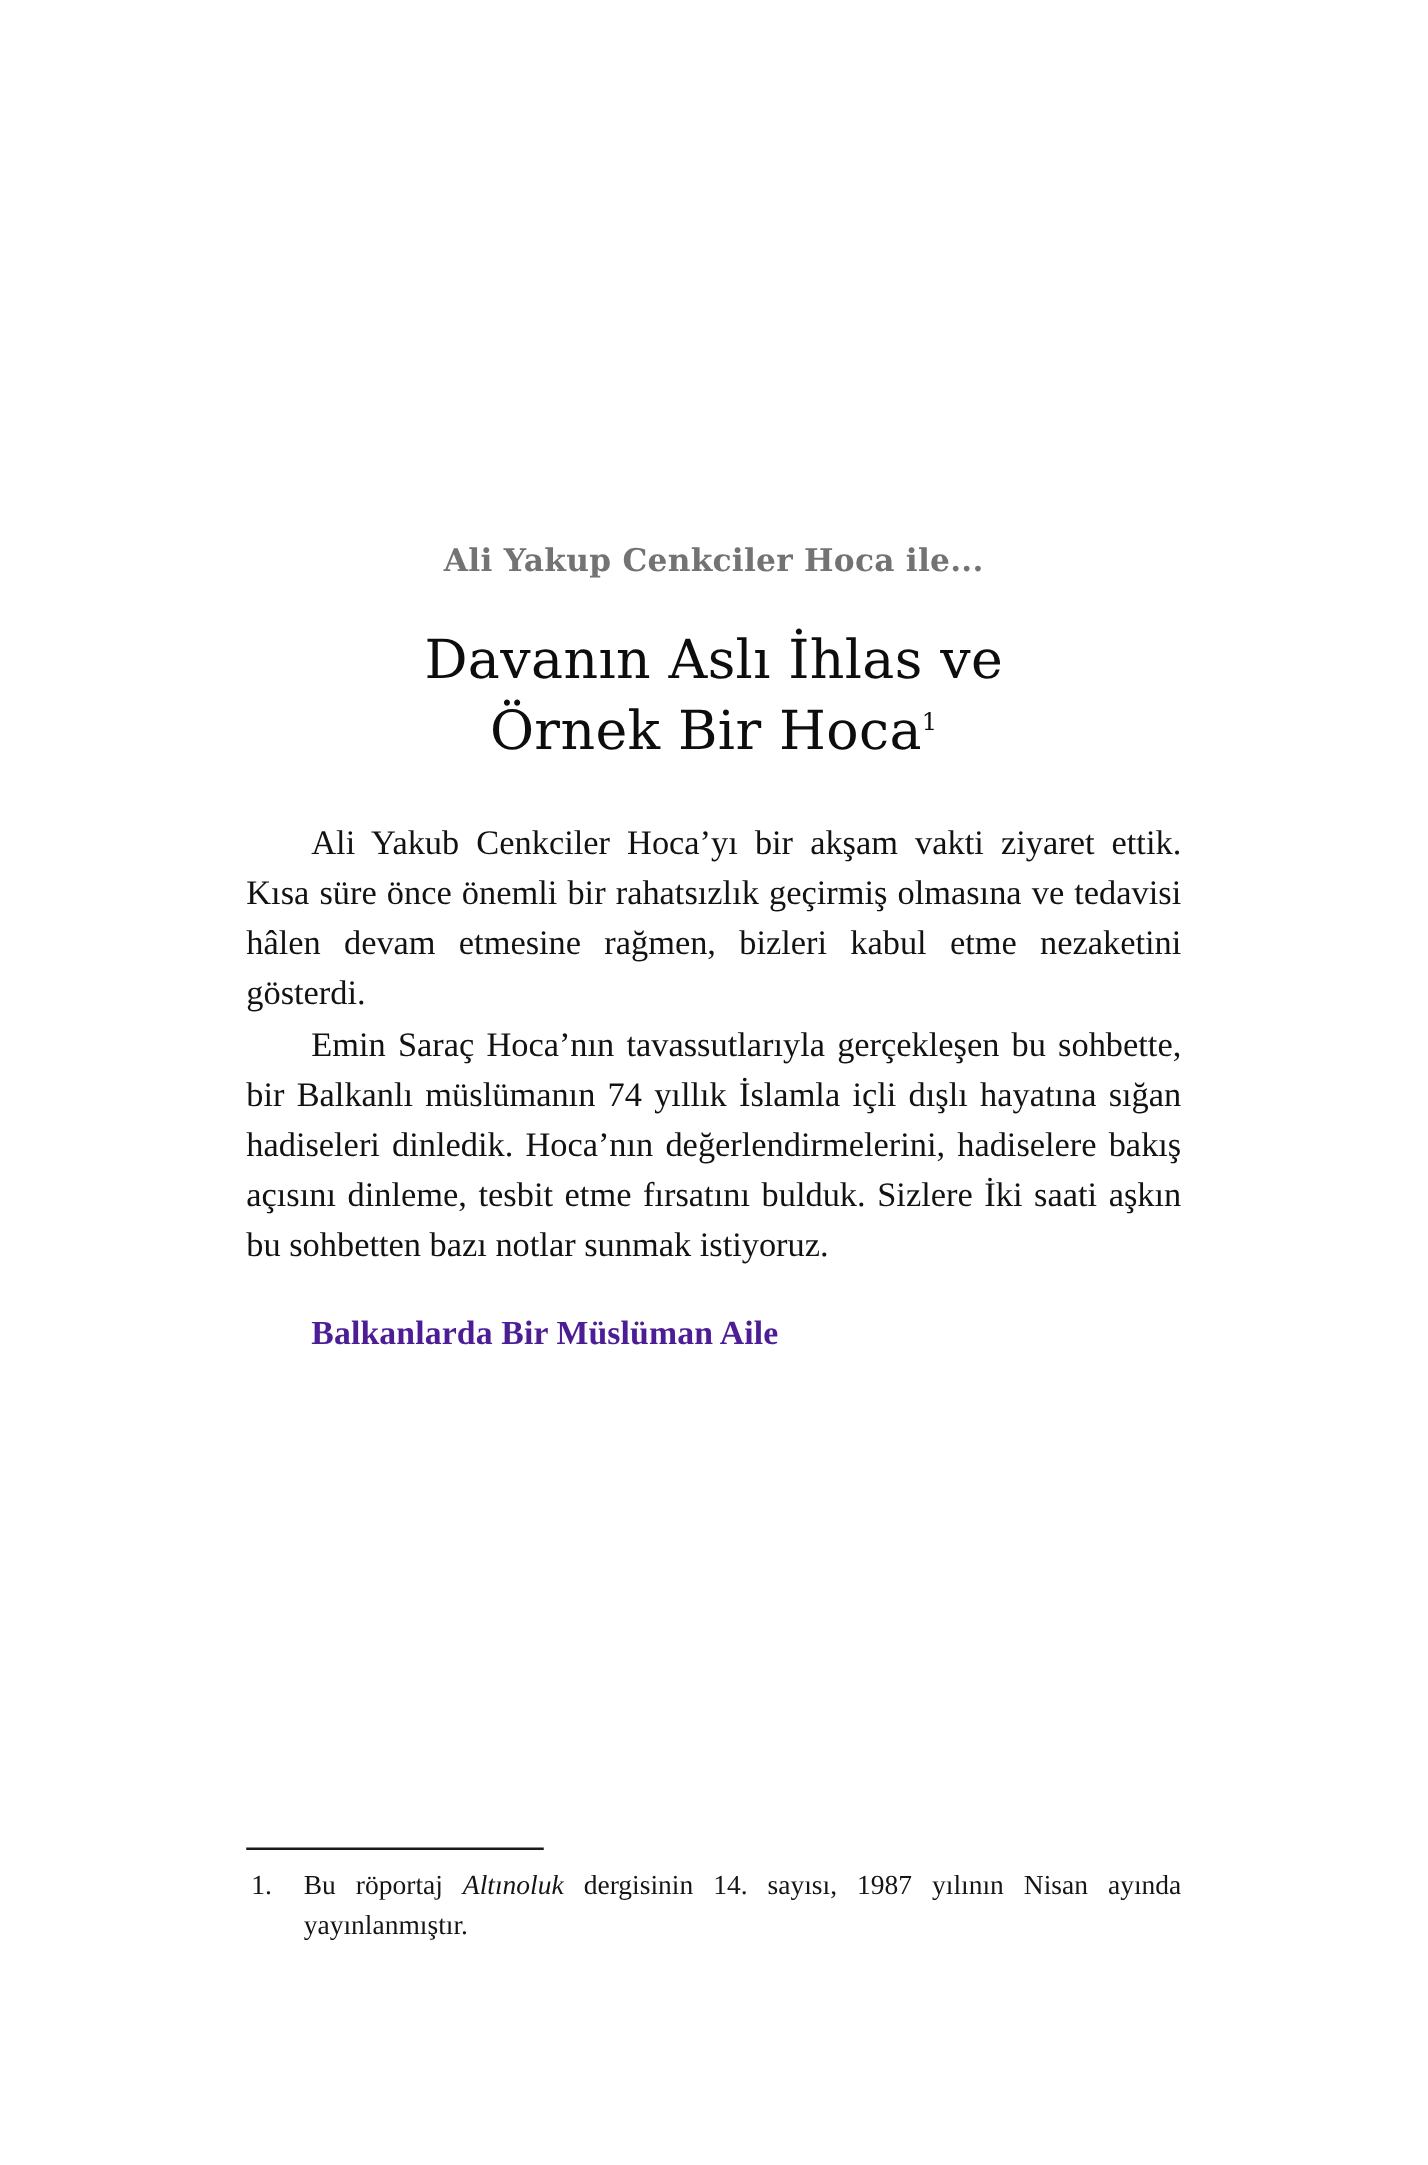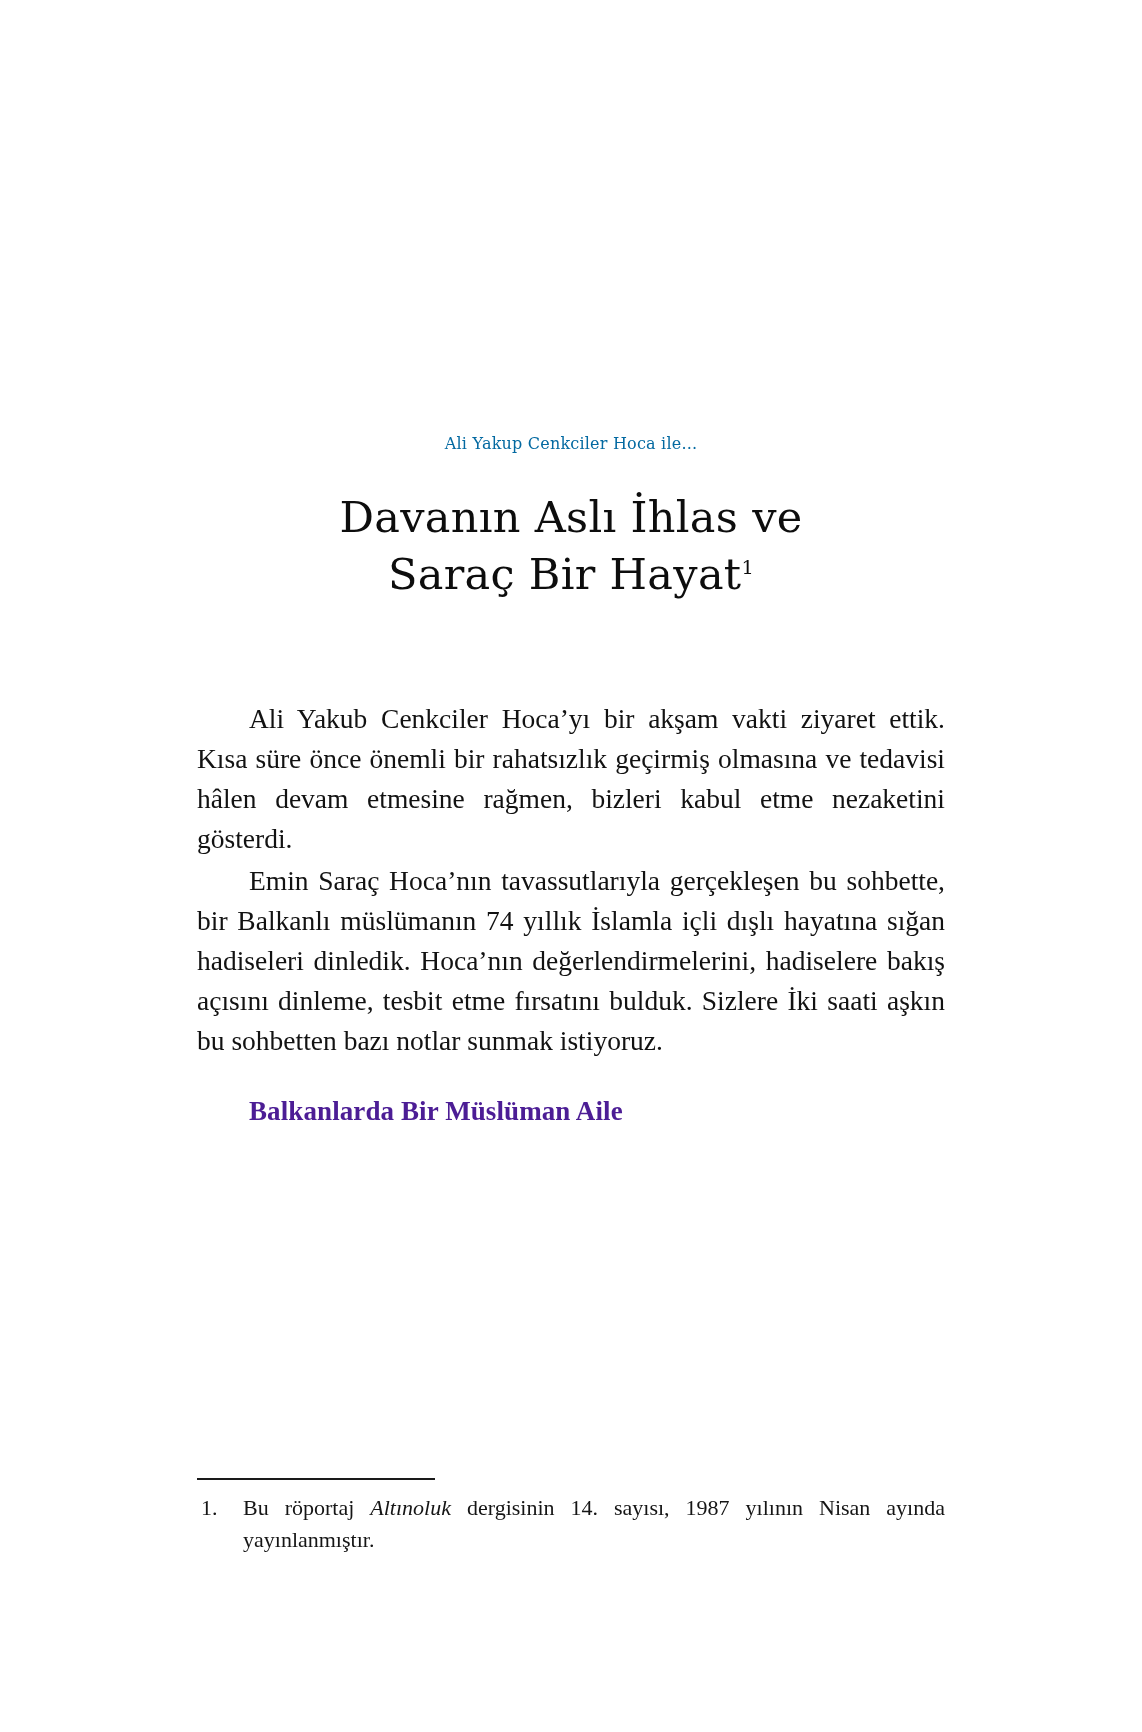--- a/index.html
+++ b/index.html
@@ -31,24 +31,25 @@
     left: 197px;
     top: 0;
     width: 748px;
   }
 
   
   .kicker {
     margin-top: 434px;
     text-align: center;
     font-family: "DejaVu Serif", "Liberation Serif", serif;
-    font-size: 16px;
+    font-size: 25px;
     letter-spacing: 0.2px;
-    color: #0369a1;
+    color: #737373;
     line-height: 1.2;
+    font-weight: bold;
   }
 
   .title {
     margin-top: 36px;
     text-align: center;
     font-family: "DejaVu Serif", "Liberation Serif", serif;
     font-size: 43px;
     font-weight: 400;
     line-height: 1.32;
     color: #0d0d0d;
@@ -56,21 +57,21 @@
   }
   .title .tline { display: block; white-space: pre; }
   .title sup {
     font-size: 0.45em;
     vertical-align: super;
     line-height: 0;
   }
 
   
   .body-block {
-    margin-top: 96px;
+    margin-top: 40px;
   }
 
   p.para {
     margin: 0 0 2px 0;
     text-align: justify;
     text-justify: inter-word;
     font-family: "Liberation Serif", "DejaVu Serif", serif;
     font-size: 27.5px;
     line-height: 40px;
     text-indent: 52px;
@@ -126,21 +127,21 @@
 <body>
 
 <div class="page">
 
   <div class="column">
 
     <div class="kicker">Ali Yakup Cenkciler Hoca ile...</div>
 
     <h1 class="title">
       <span class="tline">Davanın Aslı İhlas ve</span>
-      <span class="tline"><span>Saraç Bir Hayat</span><sup>1</sup></span>
+      <span class="tline"><span>Örnek Bir Hoca</span><sup>1</sup></span>
     </h1>
 
     <div class="body-block">
 
       <p class="para">Ali Yakub Cenkciler Hoca’yı bir akşam vakti ziyaret et­tik. Kısa süre önce önemli bir rahatsızlık geçirmiş olmasına ve tedavisi hâlen devam etmesine rağmen, bizleri kabul et­me nezaketini gösterdi.</p>
 
       <p class="para">Emin Saraç Hoca’nın tavassutlarıyla gerçekleşen bu sohbette, bir Balkanlı müslümanın 74 yıllık İslamla içli dışlı hayatına sığan hadiseleri dinledik. Hoca’nın değerlendir­melerini, hadiselere bakış açısını dinleme, tesbit etme fırsa­tını bulduk. Sizlere İki saati aşkın bu sohbetten bazı notlar sunmak istiyoruz.</p>
 
       <h2 class="subhead">Balkanlarda Bir Müslüman Aile</h2>
 

